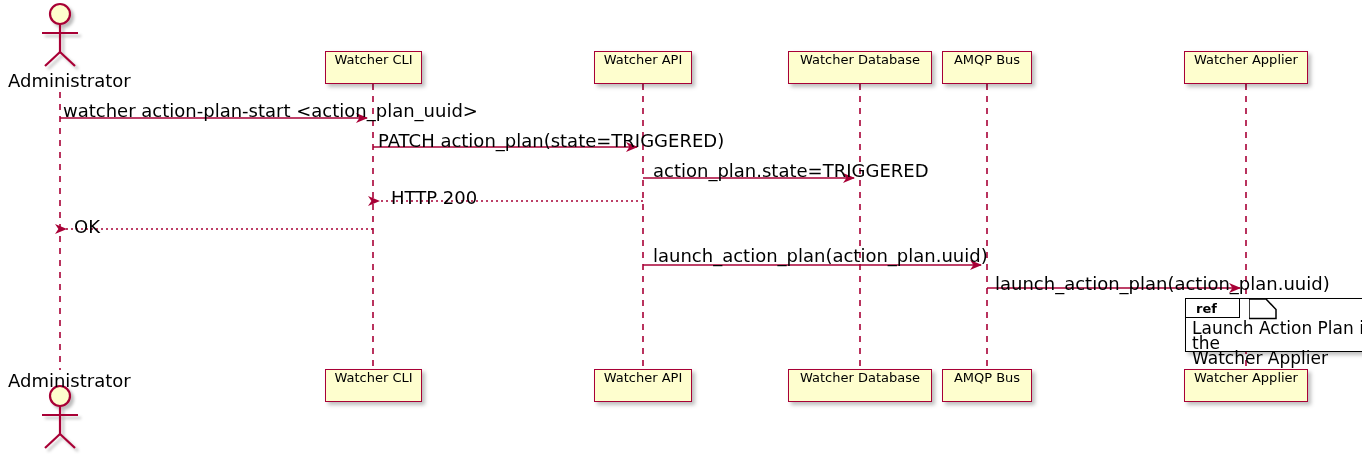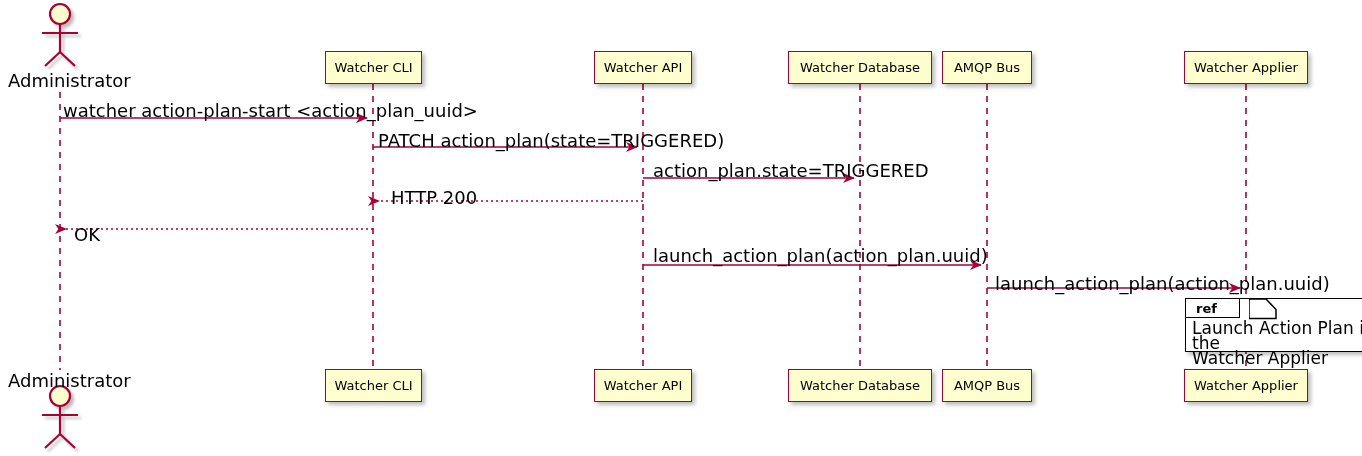--- a/index.html
+++ b/index.html
@@ -21,21 +21,20 @@
     position: absolute;
     top: 0;
     left: 0;
   }
   .participant-box {
     position: absolute;
     background: #FEFECE;
     border: 1.5px solid #A80036;
     box-shadow: 3px 3px 4px rgba(0,0,0,0.26);
     display: flex;
-    align-items: center;
     justify-content: center;
     box-sizing: border-box;
   }
   .participant-box .plabel {
     font-family: "DejaVu Sans", sans-serif;
     font-size: 13px;
     color: #000000;
     white-space: nowrap;
   }
   .actor-label {
@@ -192,21 +191,21 @@
   <div class="actor-label" style="left:8px; top:370px;">Administrator</div>
 
   <div class="msg-label" style="left:63px; top:100px;">watcher action-plan-start &lt;action_plan_uuid&gt;</div>
 
   <div class="msg-label" style="left:378px; top:130px;">PATCH action_plan(state=TRIGGERED)</div>
 
   <div class="msg-label" style="left:653px; top:160px;">action_plan.state=TRIGGERED</div>
 
   <div class="msg-label" style="left:391px; top:187px;text-align:right;">HTTP 200</div>
 
-  <div class="msg-label" style="left:74px; top:224px;">OK</div>
+  <div class="msg-label" style="left:74px; top:216px;">OK</div>
 
   <div class="msg-label" style="left:653px; top:245px;">launch_action_plan(action_plan.uuid)</div>
 
   <div class="msg-label" style="left:995px; top:273px;">launch_action_plan(action_plan.uuid)</div>
 
   <div class="ref-frame" style="left:1185px; top:298px; width:196px; height:54px;">
     <div class="ref-tag">ref</div>
     <svg width="28" height="21" style="position:absolute; left:63px; top:0;">
       <path d="M0,0 L17,0 L27,10.5 L27,19.5 L0,19.5 Z" fill="#FFFFFF" stroke="#000000" stroke-width="1.5"></path>
     </svg>

